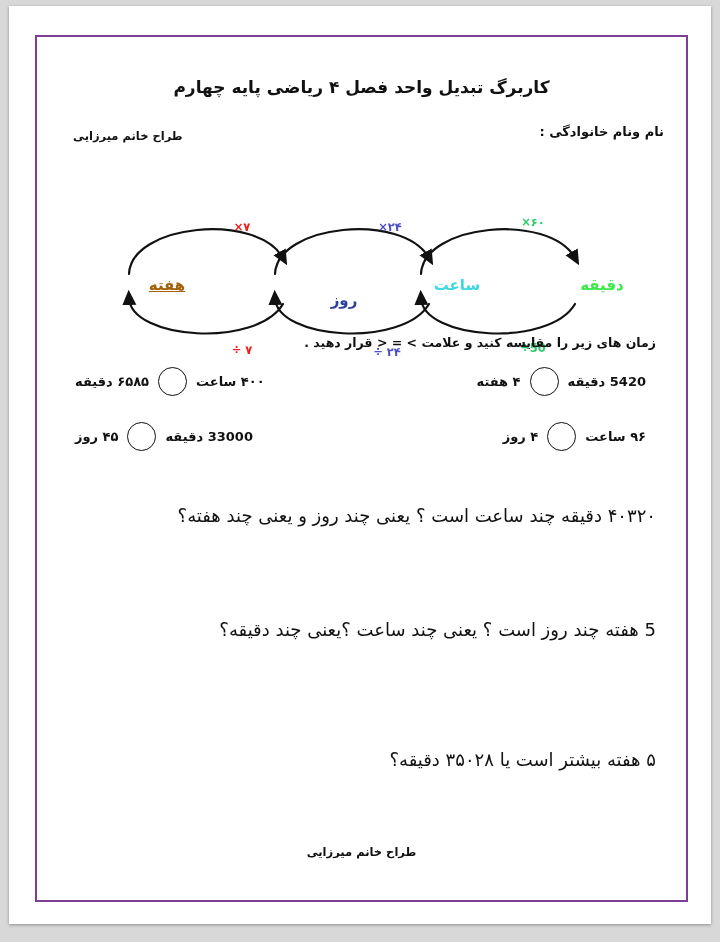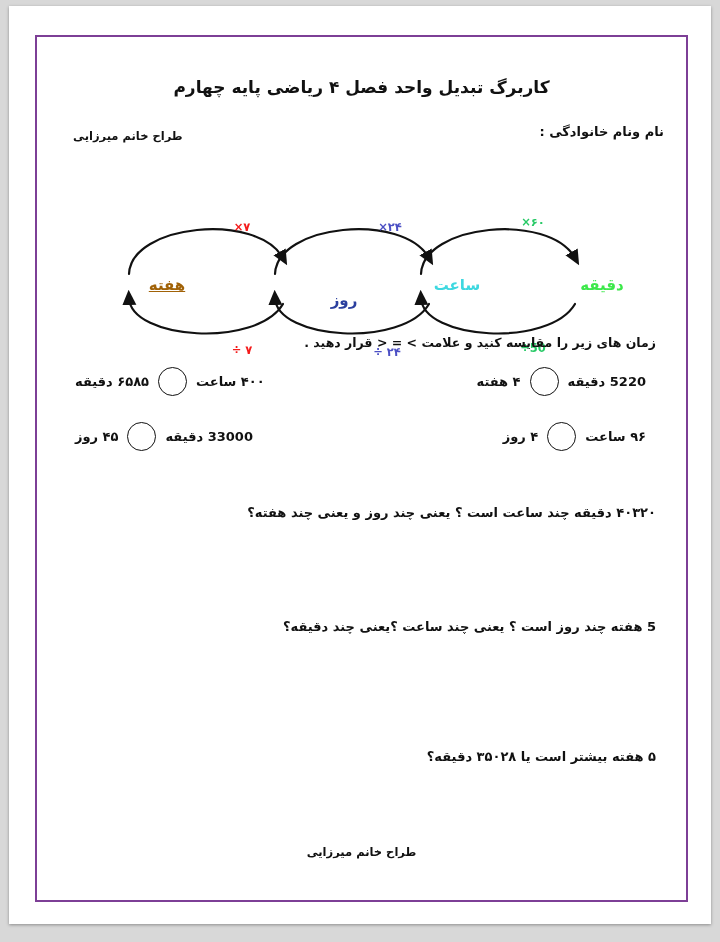--- a/index.html
+++ b/index.html
@@ -89,21 +89,21 @@
   .cmp-item.right{right:40px;}
   .cmp-item.left{left:38px;}
   .circle{
     display:inline-block;
     width:27px;height:27px;border:1.6px solid #111;border-radius:50%;
     flex:none;
   }
   
   .question{
     position:absolute;right:30px;
-    font-size:13px;font-weight:bold;color:#111;
+    font-size:18px;font-weight:normal;color:#111;
     direction:rtl;white-space:nowrap;
   }
   #q0{top:468px;}
   #q1{top:582px;}
   #q2{top:712px;}
   .footer{
     position:absolute;top:808px;left:0;width:100%;
     text-align:center;
     font-size:11.5px;font-weight:bold;color:#111;
     direction:rtl;
@@ -154,21 +154,21 @@
         <div class="op" style="left:446px;top:40px;color:#27c966;">×۶۰</div>
         <div class="op" style="left:446px;top:166px;color:#27c966;">÷50</div>
       </div>
 
       <div class="instruction">زمان های زیر را مقایسه کنید و علامت &gt; = &lt; قرار دهید .</div>
 
       <div class="compare-grid">
 
         <div class="cmp-row">
           <div class="cmp-item right">
-            <span>5220 دقیقه</span>
+            <span>5420 دقیقه</span>
             <span class="circle"></span>
             <span>۴ هفته</span>
           </div>
           <div class="cmp-item left">
             <span>۴۰۰ ساعت</span>
             <span class="circle"></span>
             <span>۶۵۸۵ دقیقه</span>
           </div>
         </div>
 

